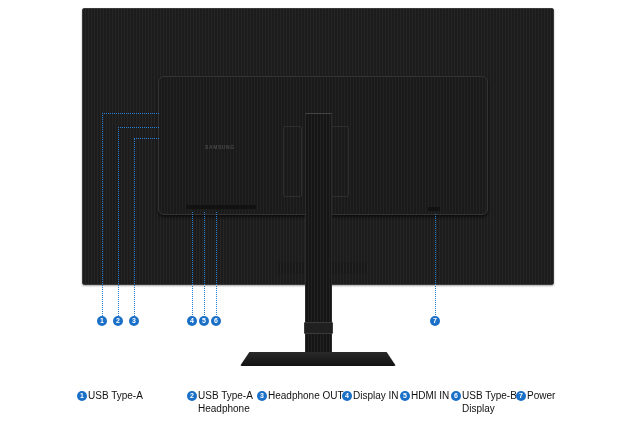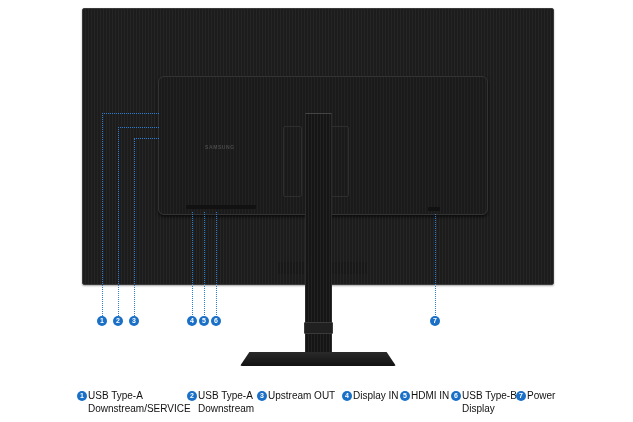--- a/index.html
+++ b/index.html
@@ -80,28 +80,27 @@
   <div class="badge" style="left:97px;top:316px;">1</div>
   <div class="badge" style="left:113px;top:316px;">2</div>
   <div class="badge" style="left:129px;top:316px;">3</div>
   <div class="badge" style="left:187px;top:316px;">4</div>
   <div class="badge" style="left:199px;top:316px;">5</div>
   <div class="badge" style="left:211px;top:316px;">6</div>
   <div class="badge" style="left:430px;top:316px;">7</div>
 
   <div class="legend" style="left:77px;">
     <span class="lb">1</span><span>USB Type-A</span>
-    <span class="line2">Downstream/SERVICE</span>
   </div>
   <div class="legend" style="left:187px;">
     <span class="lb">2</span><span>USB Type-A</span>
-    <span class="line2">Downstream</span>
+    <span class="line2">Headphone</span>
   </div>
   <div class="legend" style="left:257px;">
-    <span class="lb">3</span><span>Upstream OUT</span>
+    <span class="lb">3</span><span>Headphone OUT</span>
   </div>
   <div class="legend" style="left:342px;">
     <span class="lb">4</span><span>Display IN</span>
   </div>
   <div class="legend" style="left:400px;">
     <span class="lb">5</span><span>HDMI IN</span>
   </div>
   <div class="legend" style="left:451px;">
     <span class="lb">6</span><span>USB Type-B</span>
     <span class="line2">Display</span>

